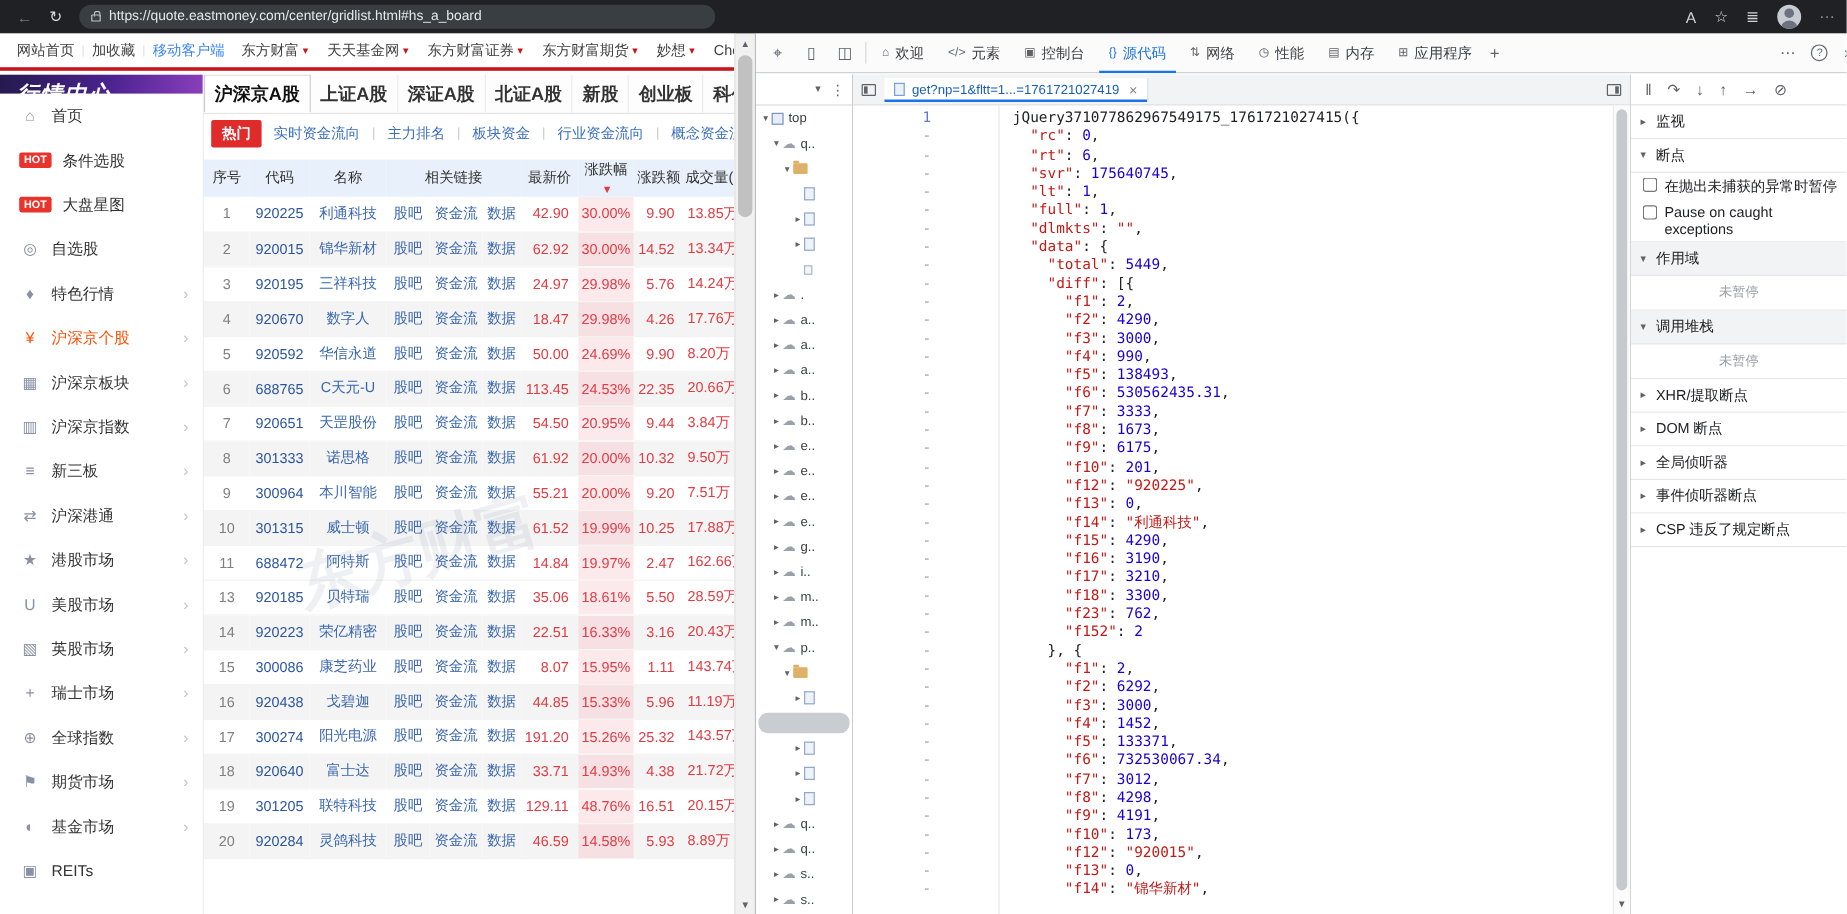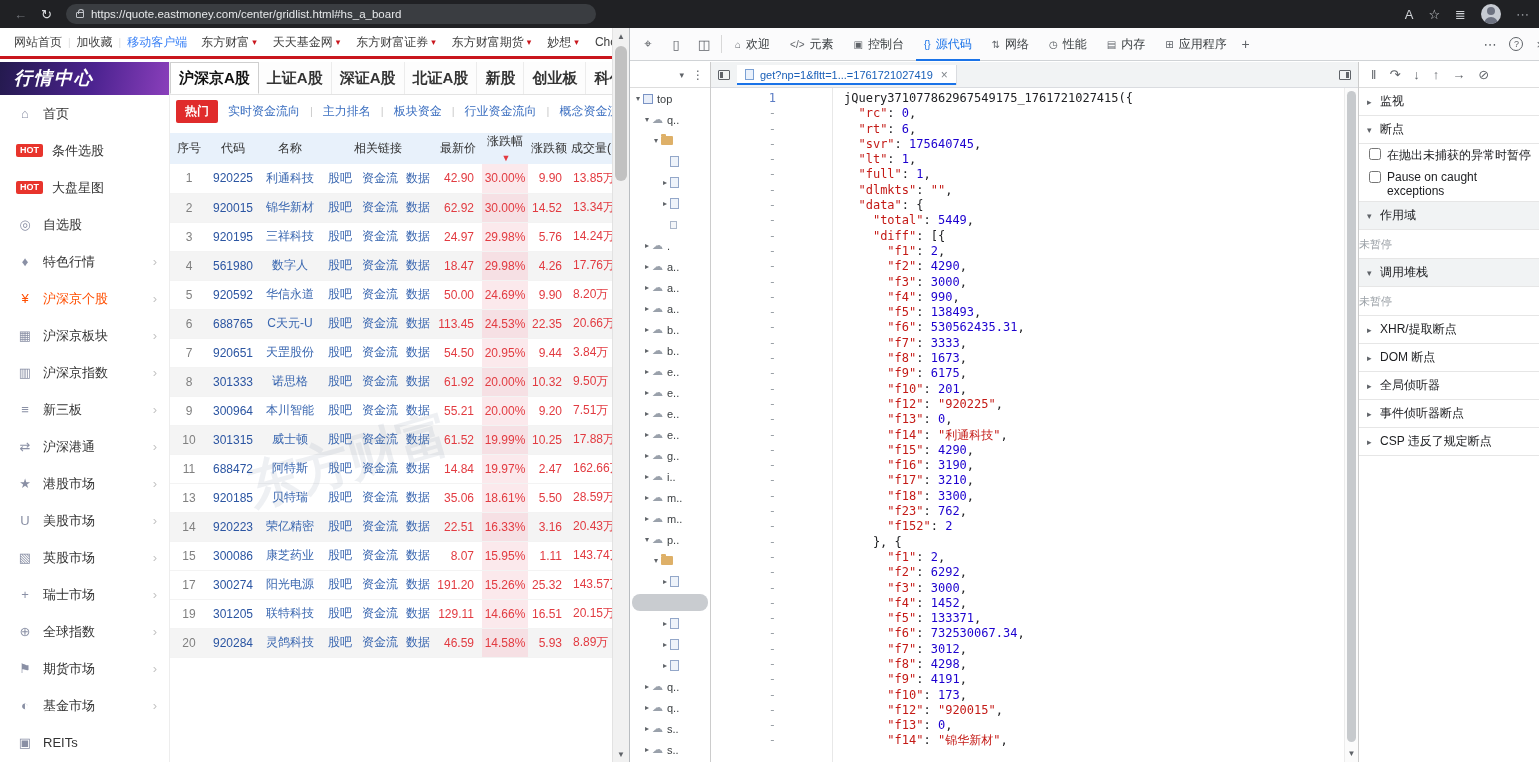--- a/index.html
+++ b/index.html
@@ -24,21 +24,21 @@
 .page{position:absolute;left:0;top:28px;width:612px;height:734px;background:#fff;overflow:hidden}
 .site-nav{position:absolute;left:0;top:0;width:612px;height:31px;border-bottom:3px solid #c9161d;display:flex;align-items:center;padding-left:8px;white-space:nowrap;overflow:hidden;background:#fff}
 .sn-link{font-size:12px;color:#404040;margin:0 6px;cursor:pointer}
 .sn-link.pink{color:#3b82f6}
 .pipe{color:#ddd;font-size:10px}
 .sn-dd{margin:0 8px;display:inline-flex;align-items:center;gap:3px;color:#404040;cursor:pointer}
 .sn-dd .caret{color:#c9161d;font-size:9px}
 
 
 .sidebar{position:absolute;left:0;top:34px;width:170px;height:700px;border-right:1px solid #ededed;background:#fff;overflow:hidden}
-.sb-header{height:33px;background:linear-gradient(100deg,#241a4e 0%,#4c2390 55%,#8a3fbb 100%);color:#fff;font-size:18px;font-weight:bold;font-style:italic;letter-spacing:2px;line-height:33px;padding-left:14px}
+.sb-header{height:16px;background:linear-gradient(100deg,#241a4e 0%,#4c2390 55%,#8a3fbb 100%);color:#fff;font-size:18px;font-weight:bold;font-style:italic;letter-spacing:2px;line-height:33px;padding-left:14px}
 .sb-item{height:37px;display:flex;align-items:center;padding:0 10px 0 16px;position:relative;cursor:pointer}
 .sb-ic{width:18px;text-align:center;color:#8a90a5;font-size:13px;flex:0 0 auto}
 .sb-hot{flex:0 0 auto;background:#e8342c;color:#fff;font-size:9px;font-weight:bold;padding:1px 4px;border-radius:2px;line-height:11px}
 .sb-label{margin-left:9px;font-size:13px;color:#333}
 .sb-item.active .sb-label,.sb-item.active .sb-ic{color:#ff4e00}
 .sb-chev{position:absolute;right:12px;color:#c4c4c4;font-size:13px}
 
 
 .main{position:absolute;left:170px;top:34px;width:442px;height:700px;overflow:hidden}
 .mtabs{height:33px;display:flex;align-items:stretch;border-bottom:1px solid #e3e3e3;background:#fdfdfd;overflow:hidden;white-space:nowrap}
@@ -132,21 +132,21 @@
 
 
 .dbg{width:181px;flex:0 0 auto;border-left:1px solid #ccc;overflow:hidden}
 .dbg-controls{height:26px;border-bottom:1px solid #ddd;display:flex;align-items:center;gap:13px;padding-left:12px}
 .dbg-controls span{font-size:13px;color:#5f6368;cursor:pointer}
 .dbg-head{height:28px;display:flex;align-items:center;padding-left:8px;border-bottom:1px solid #e6e6e6;font-size:12px;color:#202124;cursor:pointer;background:#fff}
 .dbg-head.gray{background:#f1f3f4}
 .dbg-arrow{width:13px;font-size:9px;color:#5f6368}
 .dbg-cb{display:flex;align-items:flex-start;gap:6px;padding:3px 4px 3px 10px;font-size:12px;color:#202124;cursor:pointer}
 .dbg-cb input{width:12px;height:12px;margin-top:1px;flex:0 0 auto}
-.dbg-empty{height:29px;line-height:29px;color:#9aa0a6;font-size:11px;border-bottom:1px solid #e6e6e6}
+.dbg-empty{height:29px;line-height:29px;text-align:center;color:#9aa0a6;font-size:11px;border-bottom:1px solid #e6e6e6}
 </style>
 </head>
 <body>
 
 <div class="titlebar">
   <span class="tb-ic tb-back">←</span>
   <span class="tb-ic">↻</span>
   <div class="urlbar">
     <span class="lock"></span>
     <span class="url">https://quote.eastmoney.com/center/gridlist.html#hs_a_board</span>
@@ -363,21 +363,21 @@
             <td class="c-link">股吧</td>
             <td class="c-link">资金流</td>
             <td class="c-link">数据</td>
             <td class="c-price">24.97</td>
             <td class="c-pct">29.98%</td>
             <td class="c-amt">5.76</td>
             <td class="c-vol">14.24万</td>
           </tr>
           <tr class="row alt">
             <td class="c-seq">4</td>
-            <td class="c-code">561980</td>
+            <td class="c-code">920670</td>
             <td class="c-name">数字人</td>
             <td class="c-link">股吧</td>
             <td class="c-link">资金流</td>
             <td class="c-link">数据</td>
             <td class="c-price">18.47</td>
             <td class="c-pct">29.98%</td>
             <td class="c-amt">4.26</td>
             <td class="c-vol">17.76万</td>
           </tr>
           <tr class="row">
@@ -493,41 +493,65 @@
             <td class="c-code">300086</td>
             <td class="c-name">康芝药业</td>
             <td class="c-link">股吧</td>
             <td class="c-link">资金流</td>
             <td class="c-link">数据</td>
             <td class="c-price">8.07</td>
             <td class="c-pct">15.95%</td>
             <td class="c-amt">1.11</td>
             <td class="c-vol">143.74万</td>
           </tr>
+          <tr class="row alt">
+            <td class="c-seq">16</td>
+            <td class="c-code">920438</td>
+            <td class="c-name">戈碧迦</td>
+            <td class="c-link">股吧</td>
+            <td class="c-link">资金流</td>
+            <td class="c-link">数据</td>
+            <td class="c-price">44.85</td>
+            <td class="c-pct">15.33%</td>
+            <td class="c-amt">5.96</td>
+            <td class="c-vol">11.19万</td>
+          </tr>
           <tr class="row">
             <td class="c-seq">17</td>
             <td class="c-code">300274</td>
             <td class="c-name">阳光电源</td>
             <td class="c-link">股吧</td>
             <td class="c-link">资金流</td>
             <td class="c-link">数据</td>
             <td class="c-price">191.20</td>
             <td class="c-pct">15.26%</td>
             <td class="c-amt">25.32</td>
             <td class="c-vol">143.57万</td>
           </tr>
+          <tr class="row alt">
+            <td class="c-seq">18</td>
+            <td class="c-code">920640</td>
+            <td class="c-name">富士达</td>
+            <td class="c-link">股吧</td>
+            <td class="c-link">资金流</td>
+            <td class="c-link">数据</td>
+            <td class="c-price">33.71</td>
+            <td class="c-pct">14.93%</td>
+            <td class="c-amt">4.38</td>
+            <td class="c-vol">21.72万</td>
+          </tr>
           <tr class="row">
             <td class="c-seq">19</td>
             <td class="c-code">301205</td>
             <td class="c-name">联特科技</td>
             <td class="c-link">股吧</td>
             <td class="c-link">资金流</td>
             <td class="c-link">数据</td>
             <td class="c-price">129.11</td>
-            <td class="c-pct">14.66%</td>
+            <td class="c-pct">48.76%</td>
             <td class="c-amt">16.51</td>
             <td class="c-vol">20.15万</td>
           </tr>
           <tr class="row alt">
             <td class="c-seq">20</td>
             <td class="c-code">920284</td>
             <td class="c-name">灵鸽科技</td>
             <td class="c-link">股吧</td>
             <td class="c-link">资金流</td>
             <td class="c-link">数据</td>

